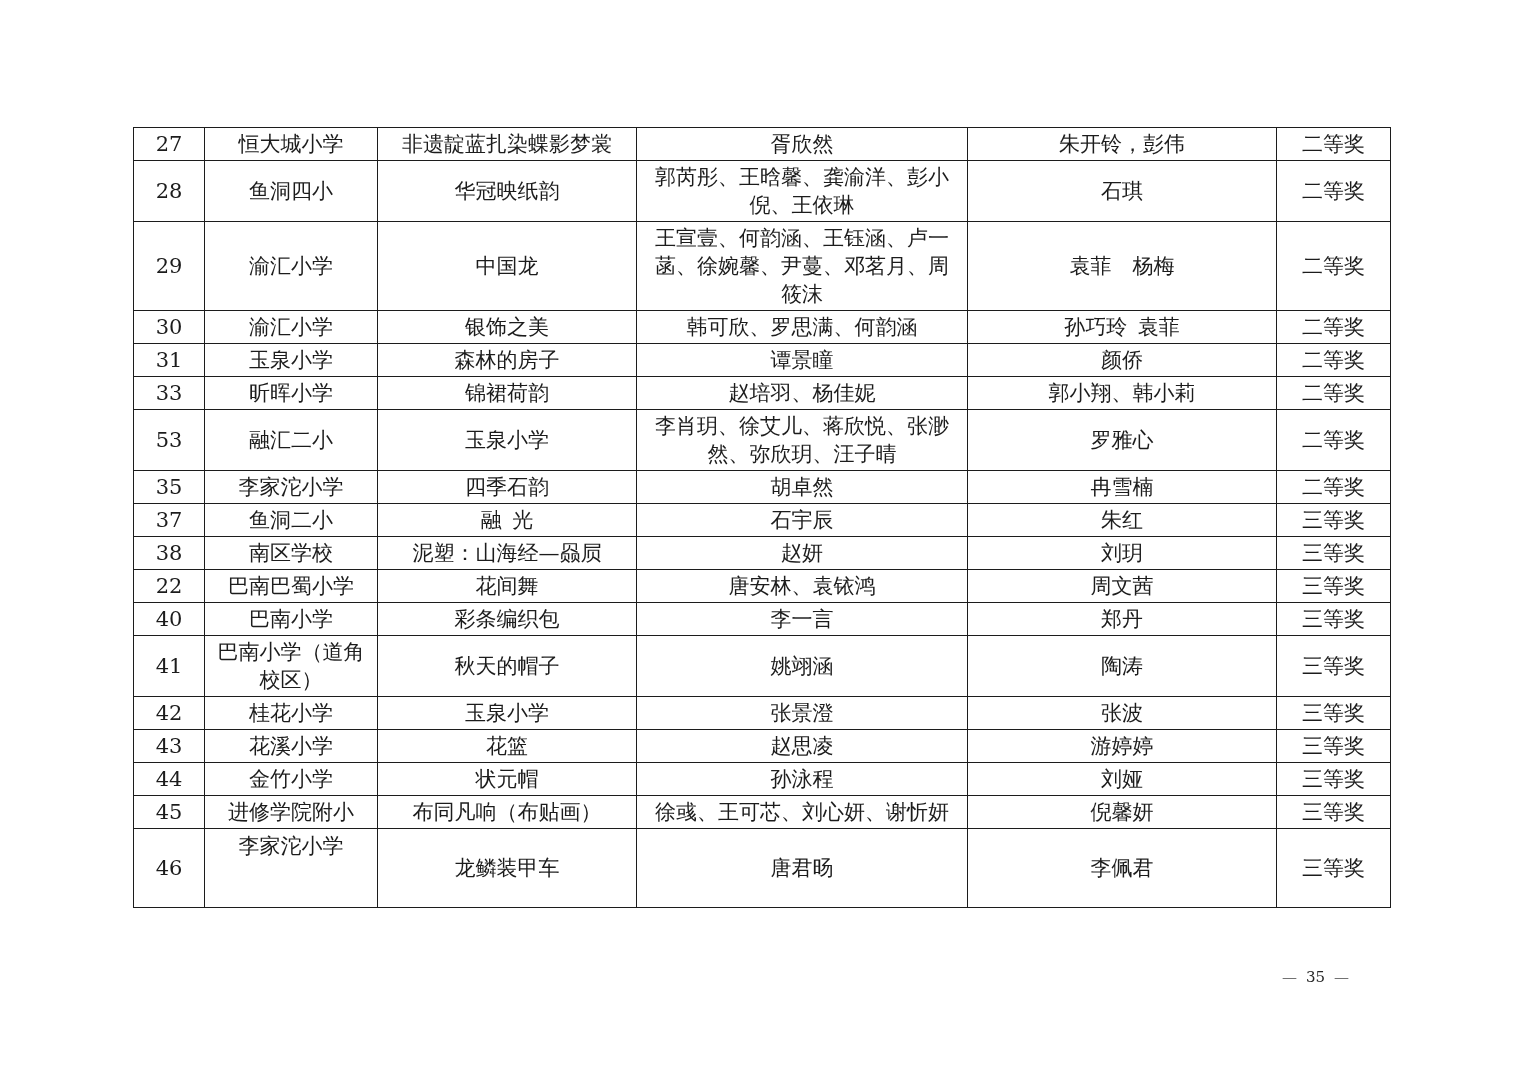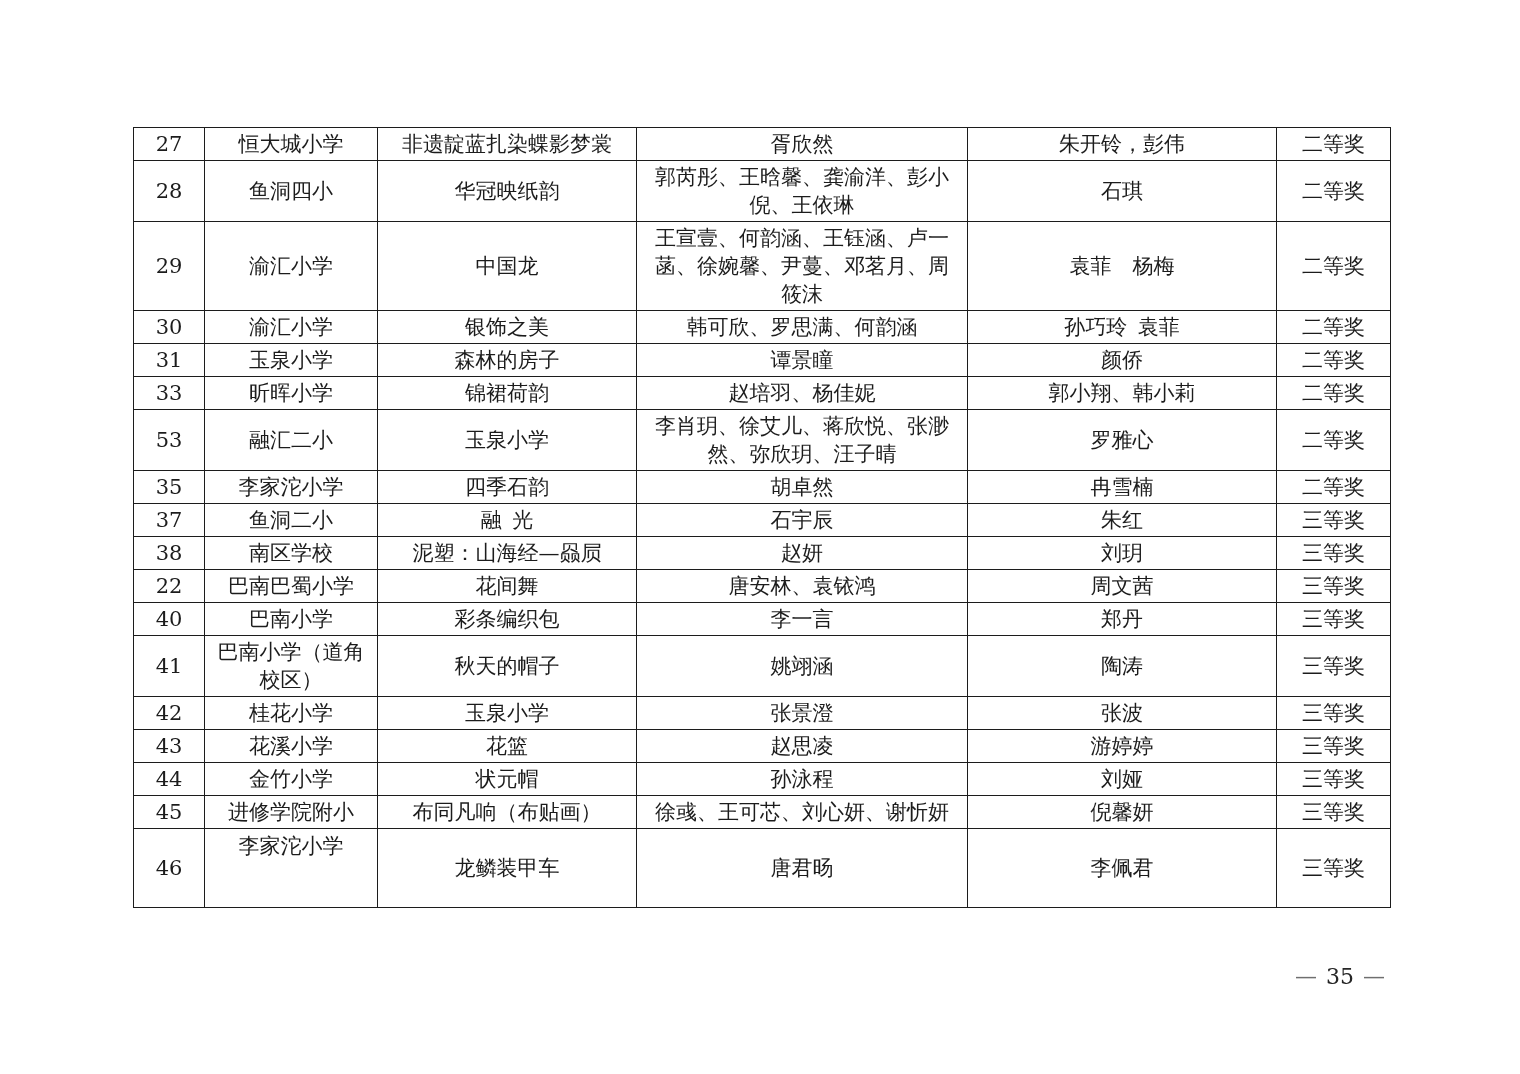--- a/index.html
+++ b/index.html
@@ -21,21 +21,21 @@
     text-align:center; vertical-align:middle;
     font-size:21px; line-height:28px;
     padding:2px 10px;
     word-break:normal; overflow-wrap:normal;
   }
   table.awards tr { height:33px; }
   table.awards tr.row-46 { height:79px; }
   table.awards tr.row-46 td.c1 { vertical-align:top; padding-top:3px; }
   .footer {
     position:absolute; top:963px; left:1282px; width:116px;
-    font-size:22px; line-height:28px; text-align:center;
+    font-size:15px; line-height:28px; 
     white-space:nowrap;
   }
   .footer .dash { color:#6f6f6f; }
   .footer .pagenum { color:#262626; margin:0 9px; }
 </style>
 </head>
 <body>
 
 <div class="page">
 

